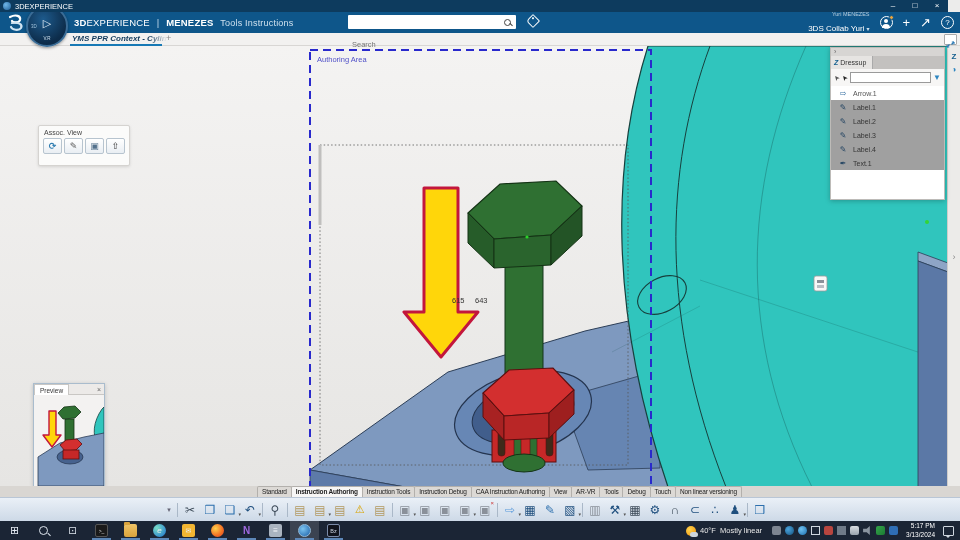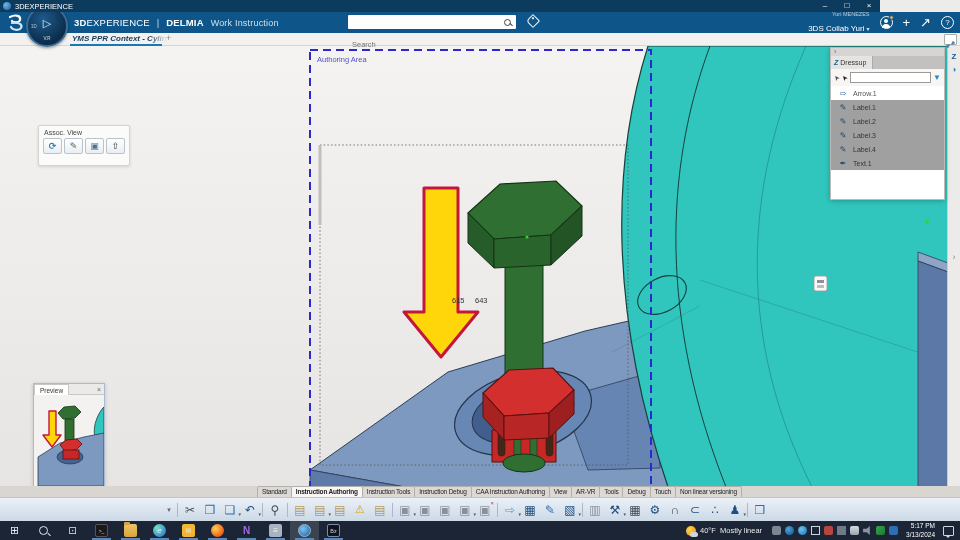--- a/index.html
+++ b/index.html
@@ -1,19 +1,19 @@
 <!DOCTYPE html>
 <html><head>
 <meta charset="utf-8">
 <style>
   *{margin:0;padding:0;box-sizing:border-box;font-family:"Liberation Sans","DejaVu Sans",sans-serif;}
   html,body{width:960px;height:540px;overflow:hidden;background:#ececeb;position:relative;}
 
   
-  #titlebar{position:absolute;left:0;top:0;width:880px;height:12px;background:#0d3b5e;display:flex;align-items:center;color:#fff;font-size:7.5px;z-index:40;}
+  #titlebar{position:absolute;left:0;top:0;width:948px;height:12px;background:#0d3b5e;display:flex;align-items:center;color:#fff;font-size:7.5px;z-index:40;}
   #titlebar .globe{width:8px;height:8px;border-radius:50%;background:radial-gradient(circle at 35% 35%,#6fb6e8,#1d5e96);margin:0 4px 0 3px;}
   #winctrl{margin-left:auto;display:flex;gap:0;}
   #winctrl span{width:22px;text-align:center;font-size:8px;line-height:12px;cursor:default;}
 
   
   #header{position:absolute;left:0;top:12px;width:960px;height:21px;background:#0e568a;color:#fff;z-index:39;}
   #logo3ds{position:absolute;left:6px;top:1px;}
   #compass{position:absolute;left:26px;top:-7px;width:42px;height:42px;border-radius:50%;background:radial-gradient(circle at 40% 32%,#1d5a8c,#0d2c4a 70%);border:2px solid #3a6c96;z-index:60;box-shadow:0 1px 3px rgba(0,0,0,.4);}
   #compass .play{position:absolute;left:0;right:0;top:10px;text-align:center;font-size:11px;color:#eaf3fa;}
   #compass .c-bot{position:absolute;left:0;right:0;bottom:4px;text-align:center;font-size:4.5px;color:#cfe2f0;}
@@ -180,22 +180,22 @@
     <path d="M6,10 C12,9 17,11 15,15 C13,18 6,17 5,14" fill="none" stroke="#cfe3f2" stroke-width="2.2" stroke-linecap="round"></path>
   </svg>
   <div id="compass">
     <div class="play">▷</div>
     <div class="c-bot">V.R</div>
     <div class="c-left">3D</div>
   </div>
   <div id="brand">
     <span class="b1">3D</span><span>EXPERIENCE</span>
     <span class="sep">|</span>
-    <span class="prod">DELMIA</span>
-    <span class="appn">Work Instruction</span>
+    <span class="prod">MENEZES</span>
+    <span class="appn">Tools Instructions</span>
   </div>
   <div id="searchbox">
     <input placeholder="Search" style="">
     <span class="mag"></span>
   </div>
   <span id="tagicon"></span>
   <div id="hdr-right">
     <div id="userblock">
       <div class="uname">Yuri MENEZES</div>
       <div><span class="space">3DS Collab Yuri</span><span class="caret">▾</span></div>

